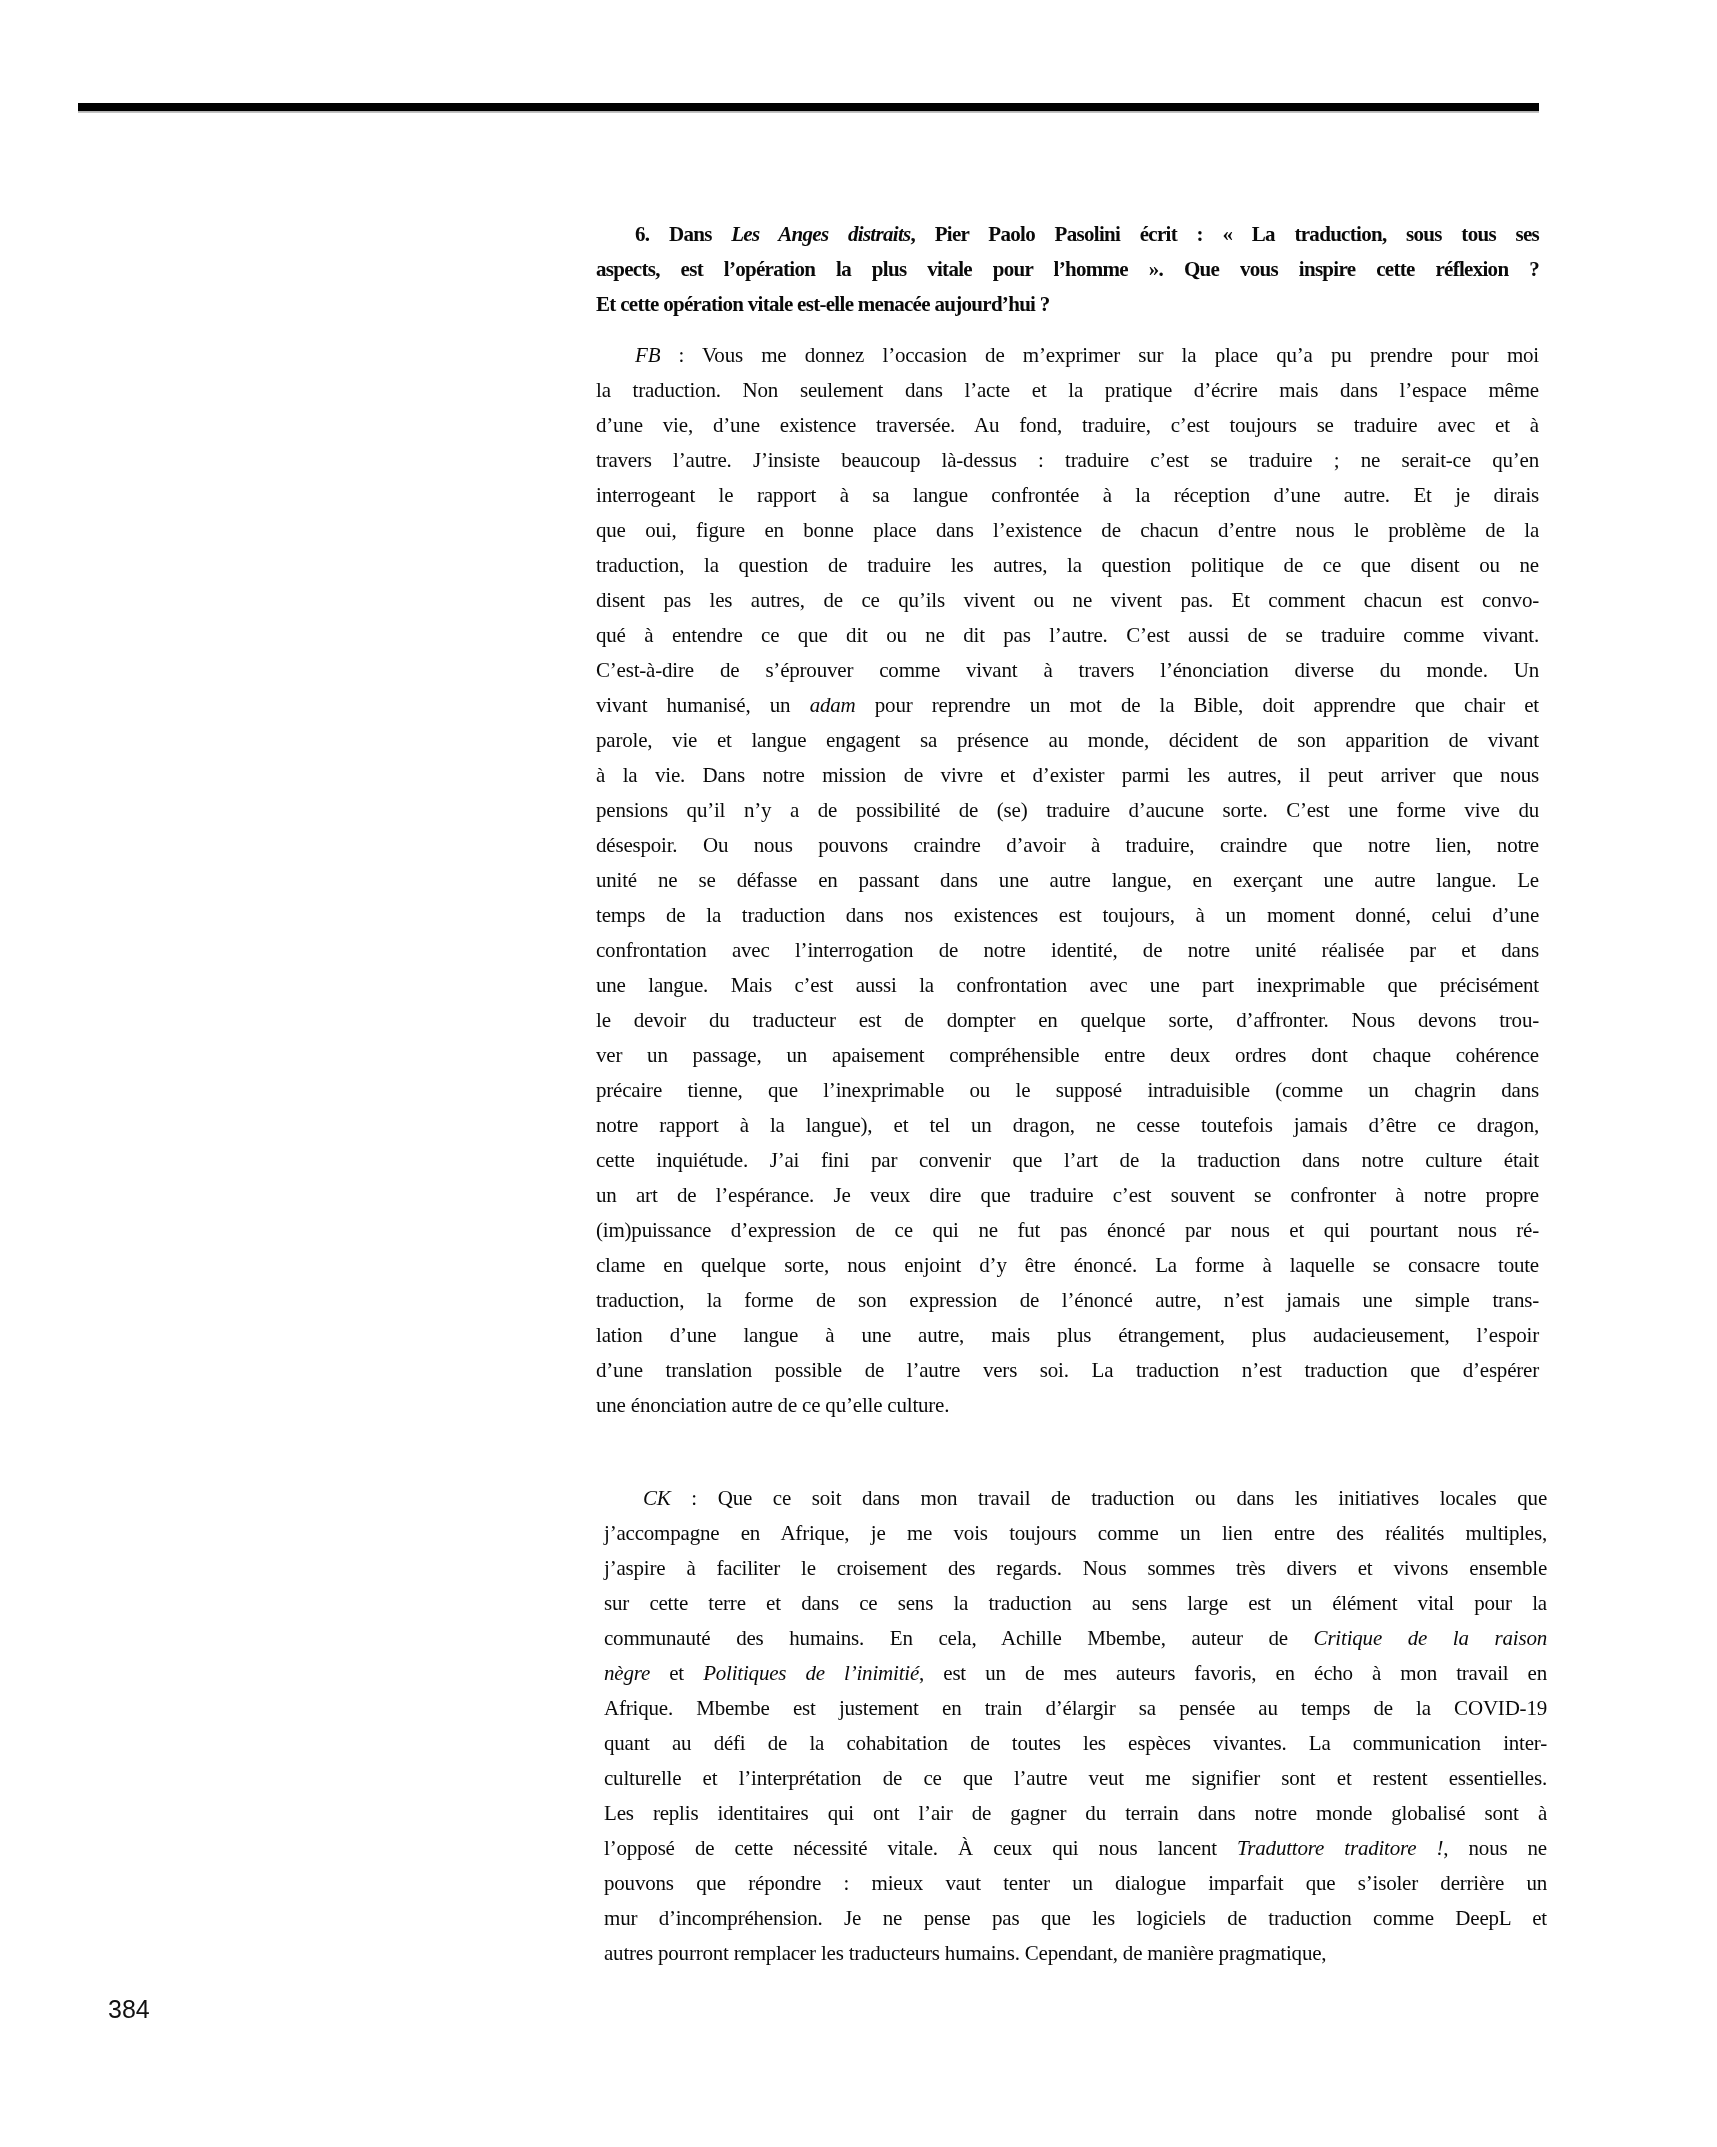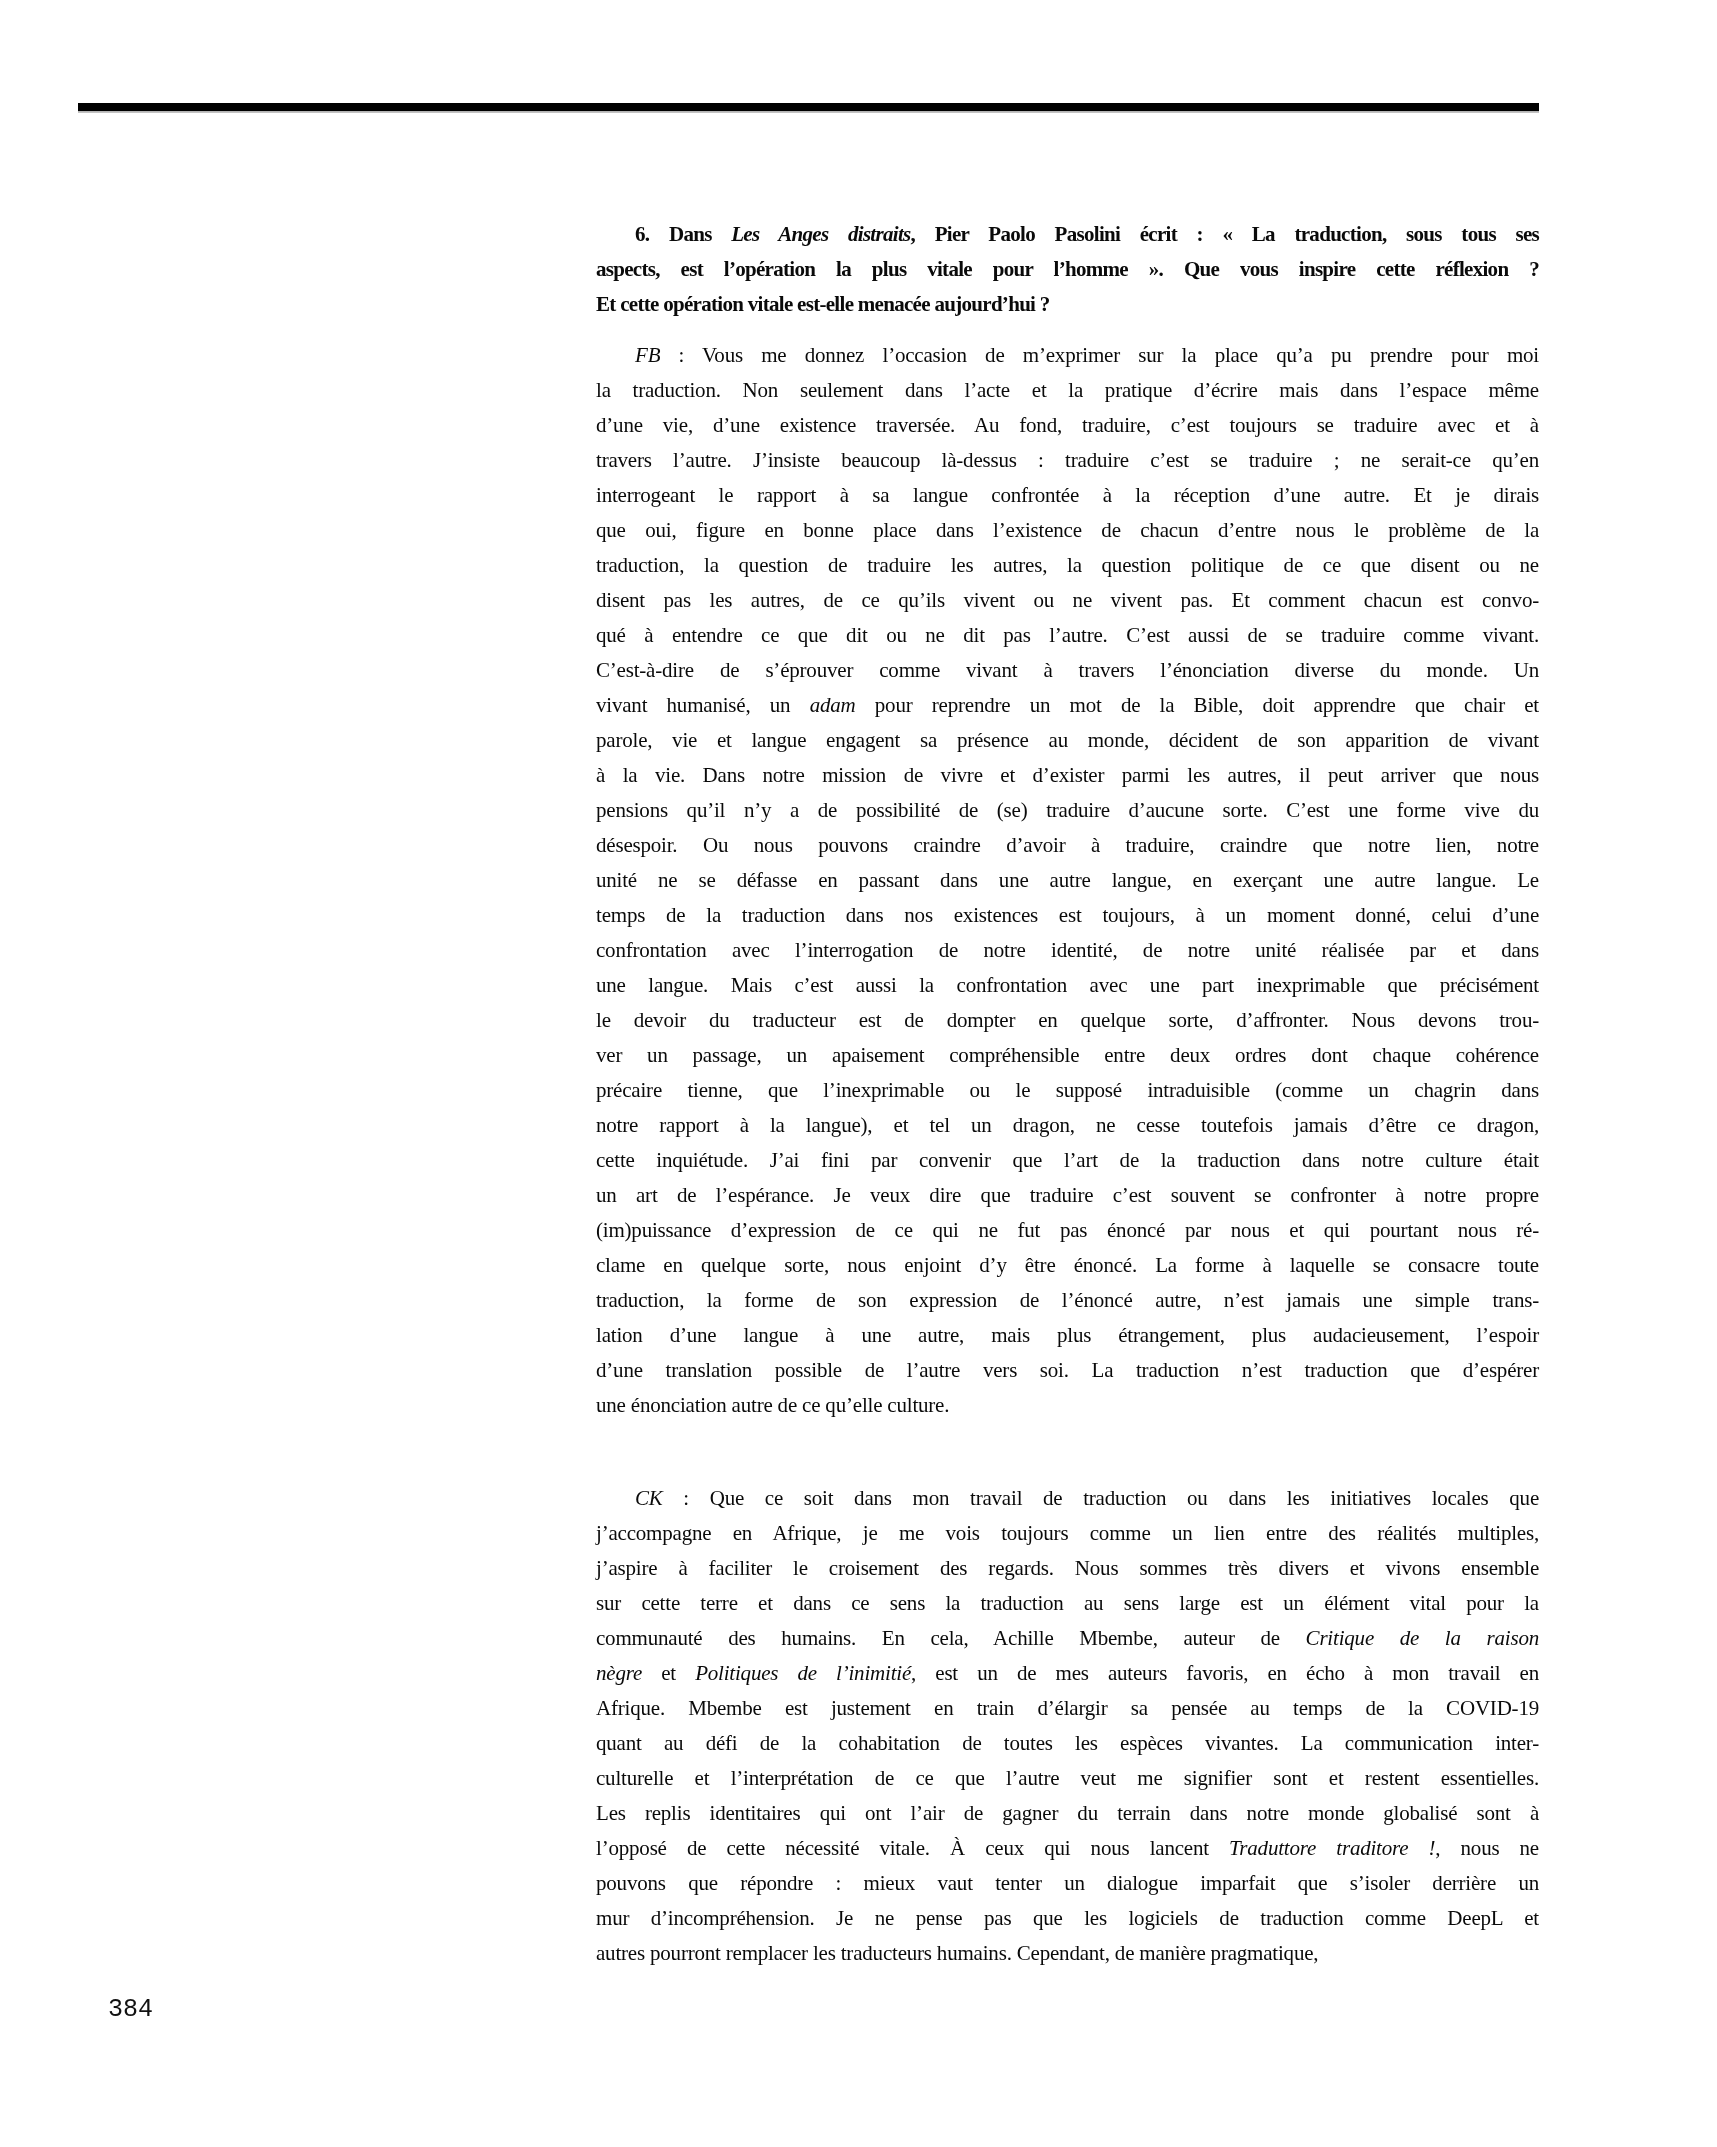--- a/index.html
+++ b/index.html
@@ -30,35 +30,35 @@
     top: 217px;
     font-weight: 700;
     font-size: 21px;
     letter-spacing: -0.7px;
   }
   .para {
     font-size: 21px;
     letter-spacing: -0.2px;
   }
   .para-fb { top: 338px; }
-  .para-ck { top: 1481px; }
+  .para-ck { top: 1481px; margin-left: 8px; }
   .tline {
     height: 35px;
     line-height: 35px;
     text-align: justify;
     text-align-last: justify;
   }
   .tline.first { text-indent: 39px; }
   .tline.last { text-align-last: left; }
   .it { font-style: italic; }
   .folio {
     position: absolute;
     left: 108px;
     top: 1997px;
-    font-family: Liberation Mono, monospace;
+    font-family: Liberation Sans, sans-serif;
     font-size: 25px;
     line-height: 1;
     color: #111111;
   }
 </style>
 </head>
 <body>
 
 <div class="page">
   <div class="top-rule"></div>

